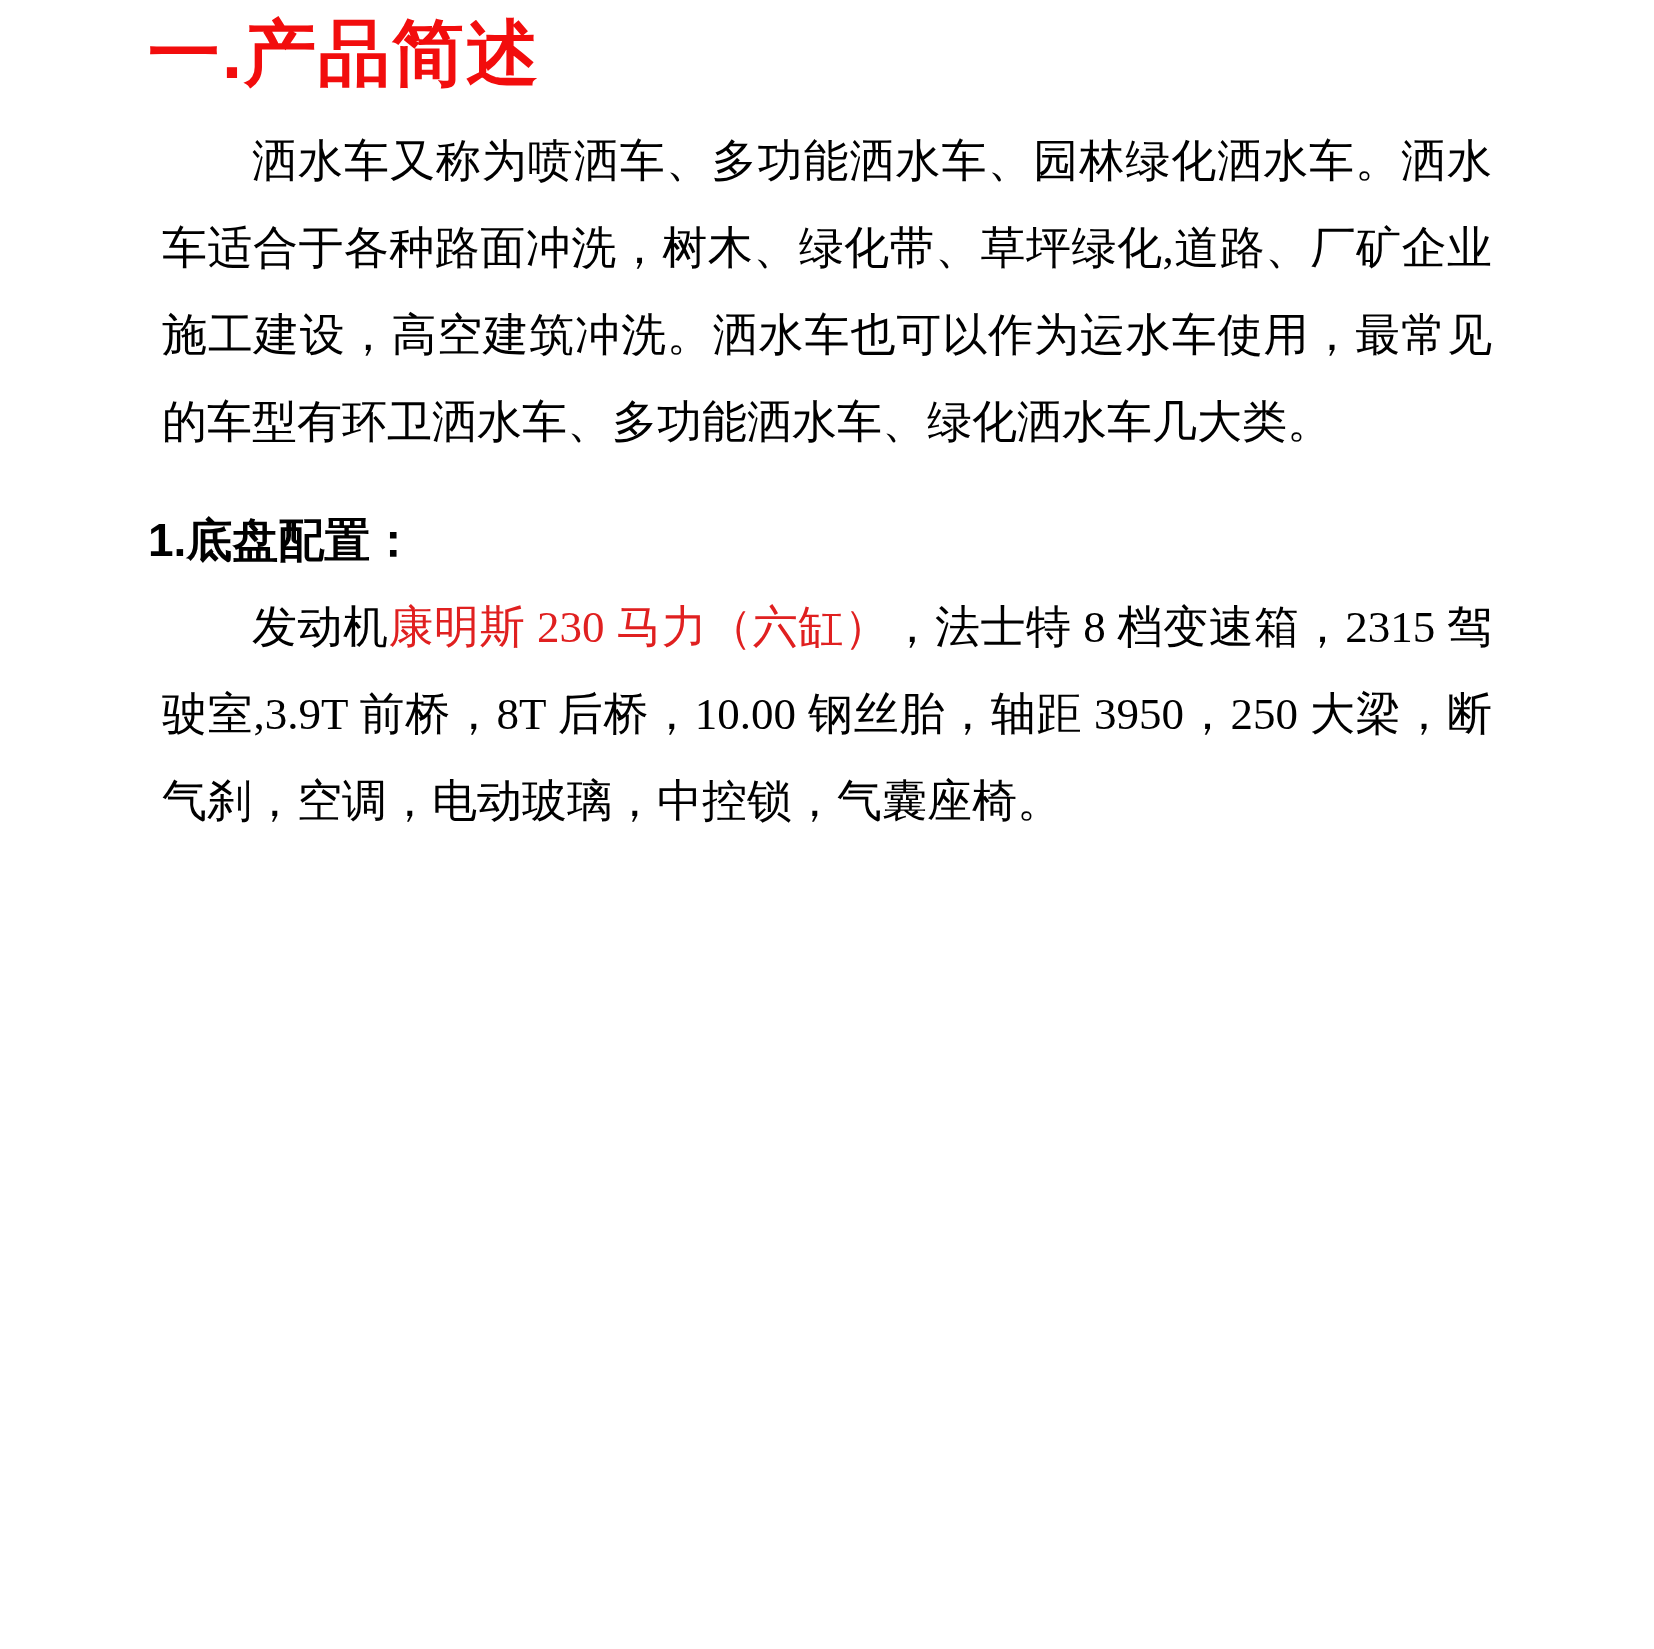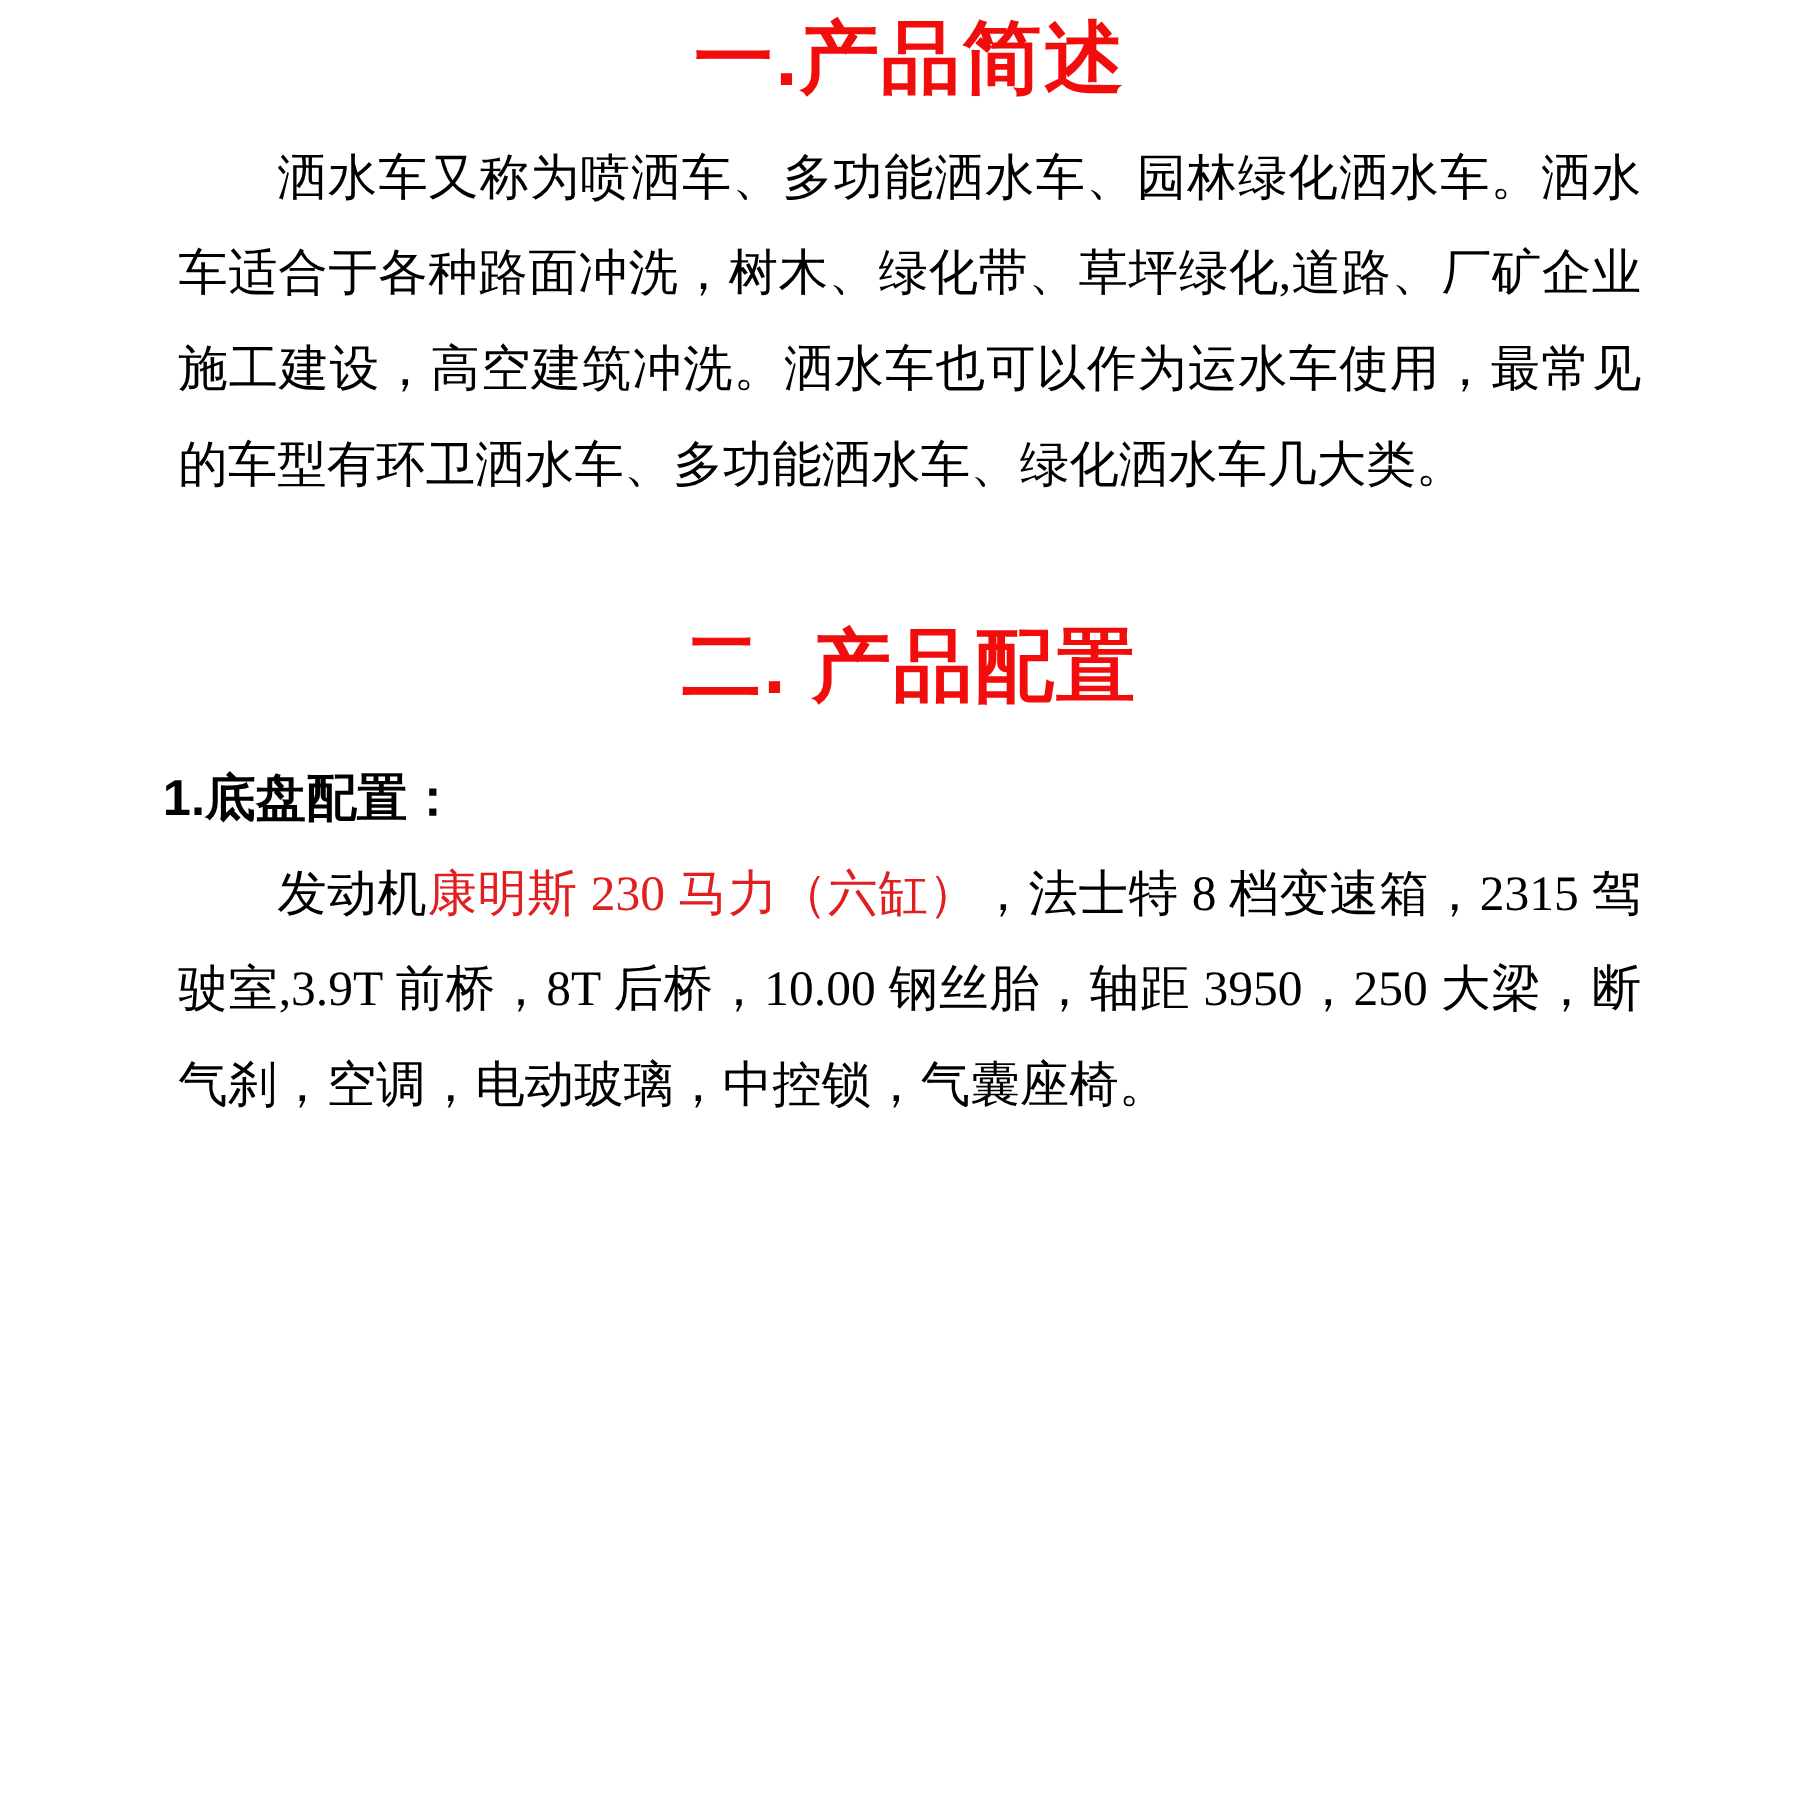--- a/index.html
+++ b/index.html
@@ -22,21 +22,20 @@
     min-height: 1649px;
     padding: 0 148px 20px 148px;
   }
   .doc-title {
     margin: 0;
     padding-top: 8px;
     font-family: "Liberation Sans", "DejaVu Sans", sans-serif;
     font-weight: 900;
     font-size: 72px;
     line-height: 90px;
-    text-align: center;
     color: var(--heading-red);
     letter-spacing: 2px;
   }
   .doc-title.second {
     margin-top: 95px;
     padding-top: 0;
   }
   .body-para {
     margin: 14px;
     font-size: 45px;
@@ -62,19 +61,18 @@
 </head>
 <body>
 
 <main class="page">
 
   <h1 class="doc-title">一.产品简述</h1>
 
   <p class="body-para first">洒水车又称为喷洒车、多功能洒水车、园林绿化洒水车。洒水车适合于各种路面冲洗，树木、绿化带、草坪绿化,道路、厂矿企业施工建设，高空建筑冲洗。洒水车也可以作为运水车使用，最常见的车型有环卫洒水车、多功能洒水车、绿化洒水车几大类。</p>
 
 
-  <h1 class="doc-title second">二. 产品配置</h1>
 
   <h2 class="sub-heading">1.底盘配置：</h2>
 
   <p class="body-para chassis"><span>发动机</span><span class="red-text">康明斯 230 马力（六缸）</span><span>，法士特 8 档变速箱，2315 驾驶室,3.9T 前桥，8T 后桥，10.00 钢丝胎，轴距 3950，250 大梁，断气刹，空调，电动玻璃，中控锁，气囊座椅。</span></p>
 
 </main>
 
 </body></html>

